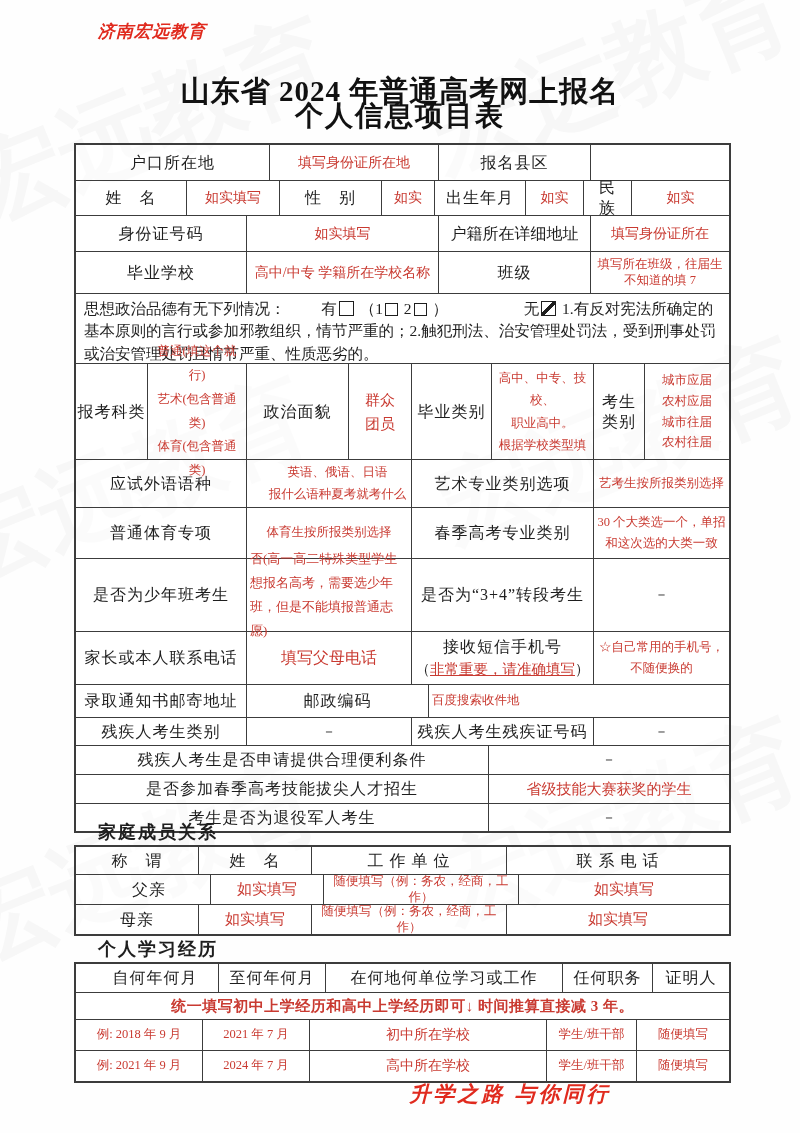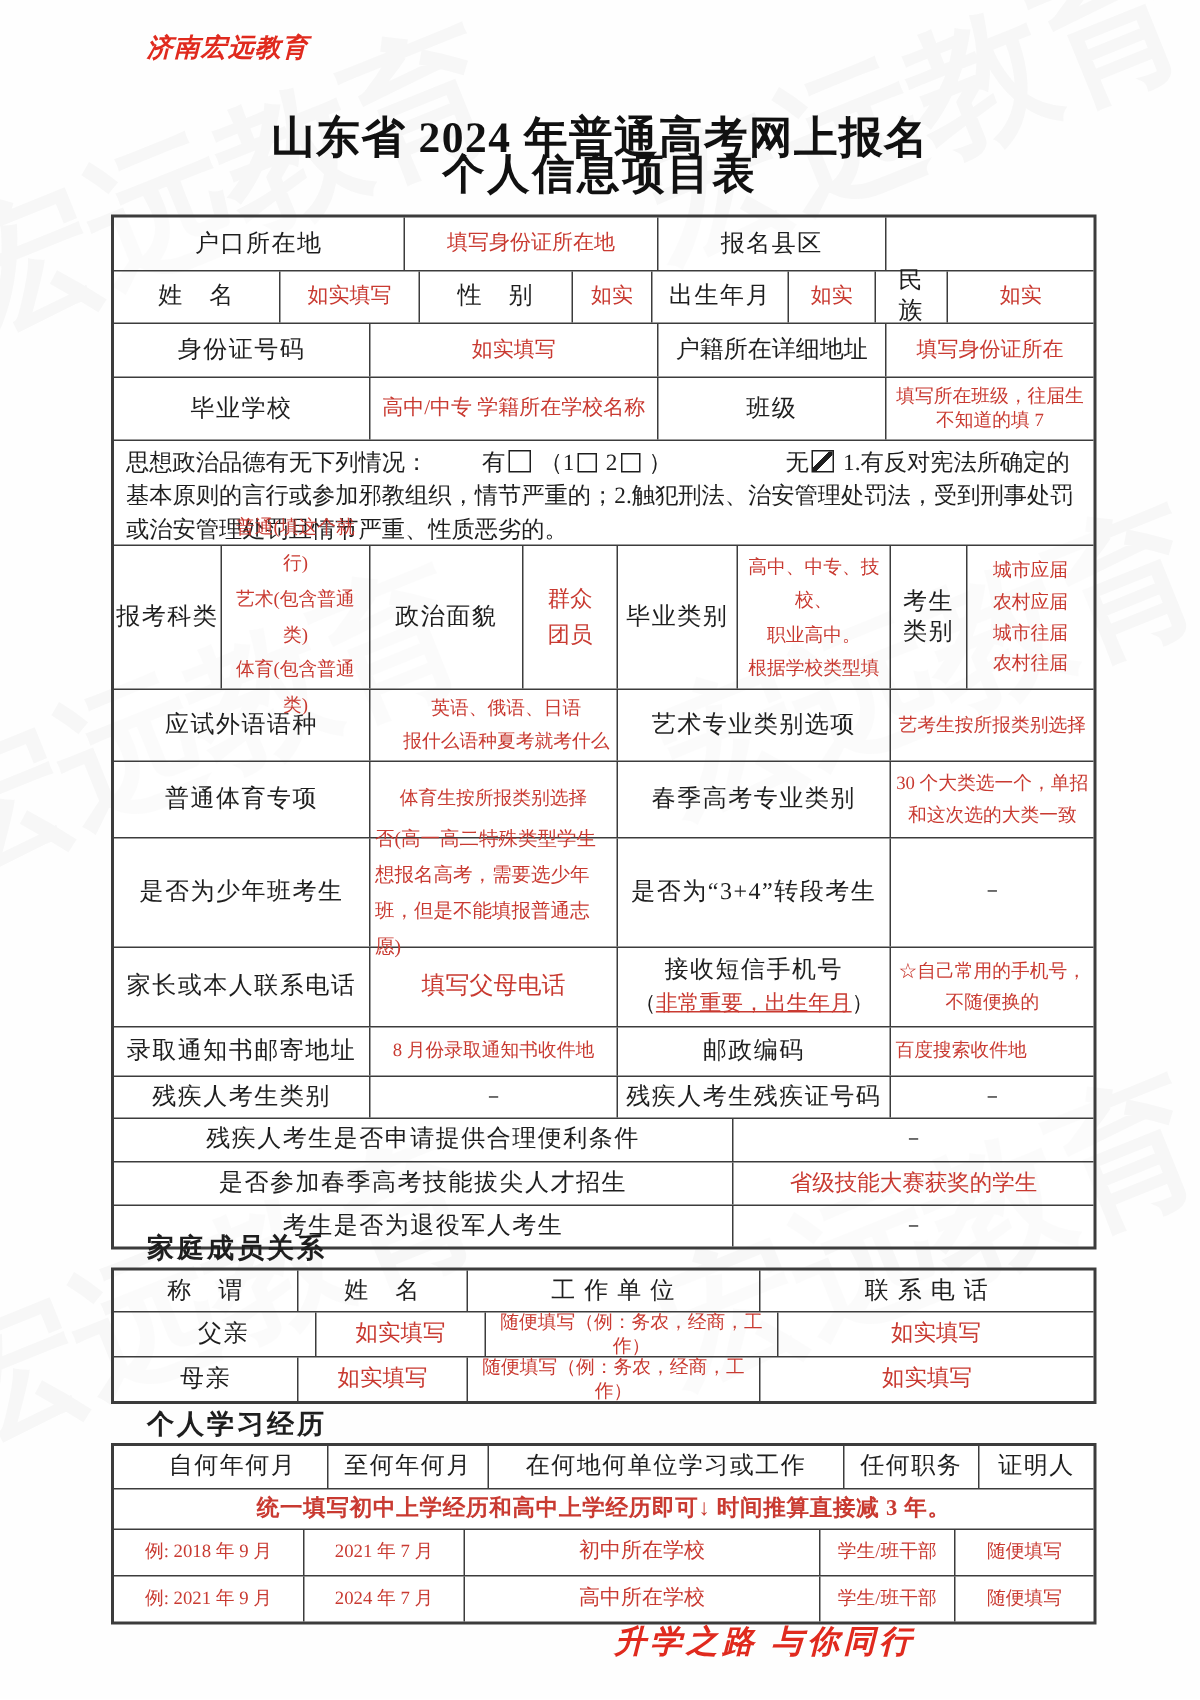--- a/index.html
+++ b/index.html
@@ -159,29 +159,28 @@
         <div class="td lbl" style="width:182px;">是否为“3+4”转段考生</div>
         <div class="td v grow">－</div>
       </div>
 
       <div class="tr" style="height:52px;">
         <div class="td lbl" style="width:170px;">家长或本人联系电话</div>
         <div class="td red" style="width:165px;font-size:16px;">填写父母电话</div>
         <div class="td" style="width:182px;line-height:1.5;">
           <span class="lbl">接收短信手机号</span>
           <span style="font-size:14.5px;">
-            <span>（</span><span class="red u">非常重要，出生年月</span><span>）</span>
+            <span>（</span><span class="red u">非常重要，请准确填写</span><span>）</span>
           </span>
         </div>
         <div class="td red sm grow" style="line-height:1.7;">☆自己常用的手机号，不随便换的</div>
       </div>
 
       <div class="tr" style="height:32px;">
         <div class="td lbl" style="width:170px;">录取通知书邮寄地址</div>
-        <div class="td red sm" style="width:165px;">8 月份录取通知书收件地</div>
         <div class="td lbl" style="width:182px;">邮政编码</div>
         <div class="td red sm grow" style="justify-content:flex-start;flex-direction:row;text-align:left;">百度搜索收件地</div>
       </div>
 
       <div class="tr" style="height:27px;">
         <div class="td lbl" style="width:170px;">残疾人考生类别</div>
         <div class="td v" style="width:165px;">－</div>
         <div class="td lbl" style="width:182px;">残疾人考生残疾证号码</div>
         <div class="td v grow">－</div>
       </div>

